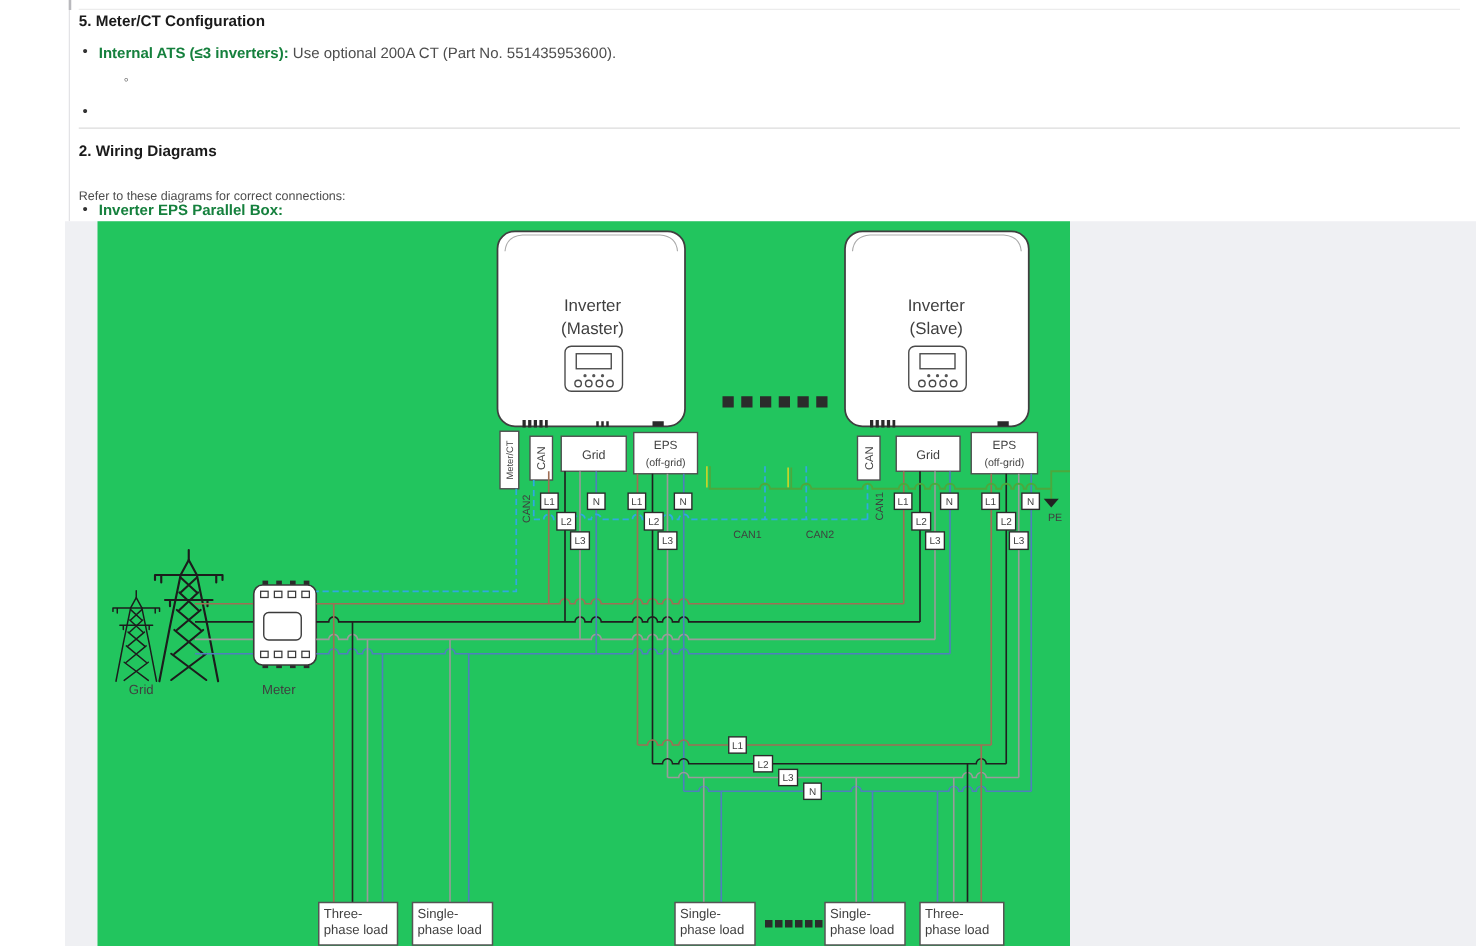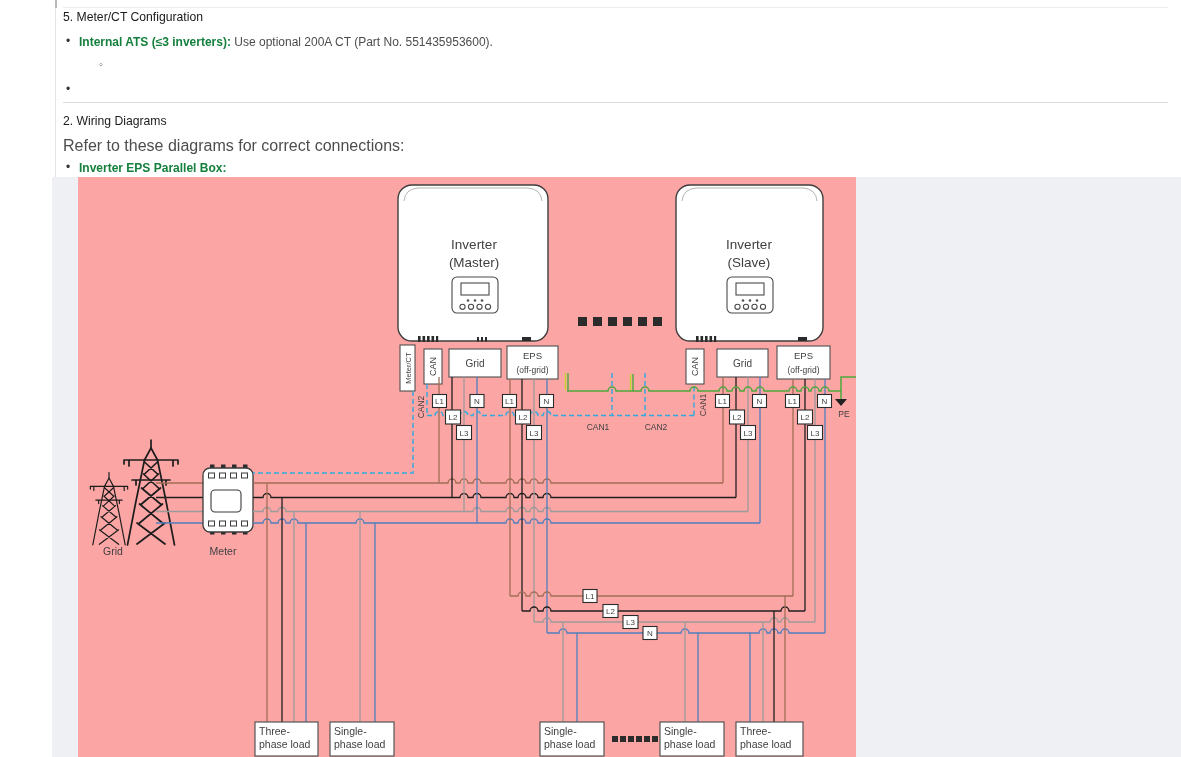--- a/index.html
+++ b/index.html
@@ -2,28 +2,28 @@
 <html><head>
 <meta charset="utf-8">
 <style>
   html,body{margin:0;padding:0;background:#fff;}
   .page{position:relative;width:1181px;height:757px;background:#fff;overflow:hidden;
         font-family:"Liberation Sans","DejaVu Sans",sans-serif;}
   .vline{position:absolute;left:55px;top:0;width:1px;height:177px;background:#e3e3e6;}
   .vline-tick{position:absolute;left:55px;top:0;width:2px;height:8px;background:#b9b9bd;}
   .hr{position:absolute;left:63px;width:1105px;height:1px;background:#dcdcdc;}
   .hr.faint{background:#ececec;}
-  .heading{position:absolute;font-size:12.2px;font-weight:normal;color:#1a1a1a;white-space:nowrap;}
-  .para{position:absolute;font-size:16px;color:#4d4d4d;white-space:nowrap;}
+  .heading{position:absolute;font-size:12.2px;font-weight:bold;color:#1a1a1a;white-space:nowrap;}
+  .para{position:absolute;font-size:10px;color:#4d4d4d;white-space:nowrap;margin-top:15px;}
   .bullet{position:absolute;color:#333;font-size:12px;}
   .subbullet{position:absolute;color:#555;font-size:11px;}
   .rich{position:absolute;font-size:12px;color:#4d4d4d;}
   .rich b{color:#15803d;}
   .gray-bg{position:absolute;left:52px;top:177px;width:1129px;height:580px;background:#eff0f3;}
-  .canvas{position:absolute;left:78px;top:177px;width:778px;height:580px;background:#fca5a5;}
+  .canvas{position:absolute;left:78px;top:177px;width:778px;height:580px;background:#22c55e;}
   svg .t{font-family:"Liberation Sans","DejaVu Sans",sans-serif;fill:#3f3f3f;}
 </style>
 </head>
 <body>
 
 <div class="page">
 
   <div class="vline"></div>
   <div class="vline-tick"></div>
   <div class="hr faint" style="top:7px"></div>

